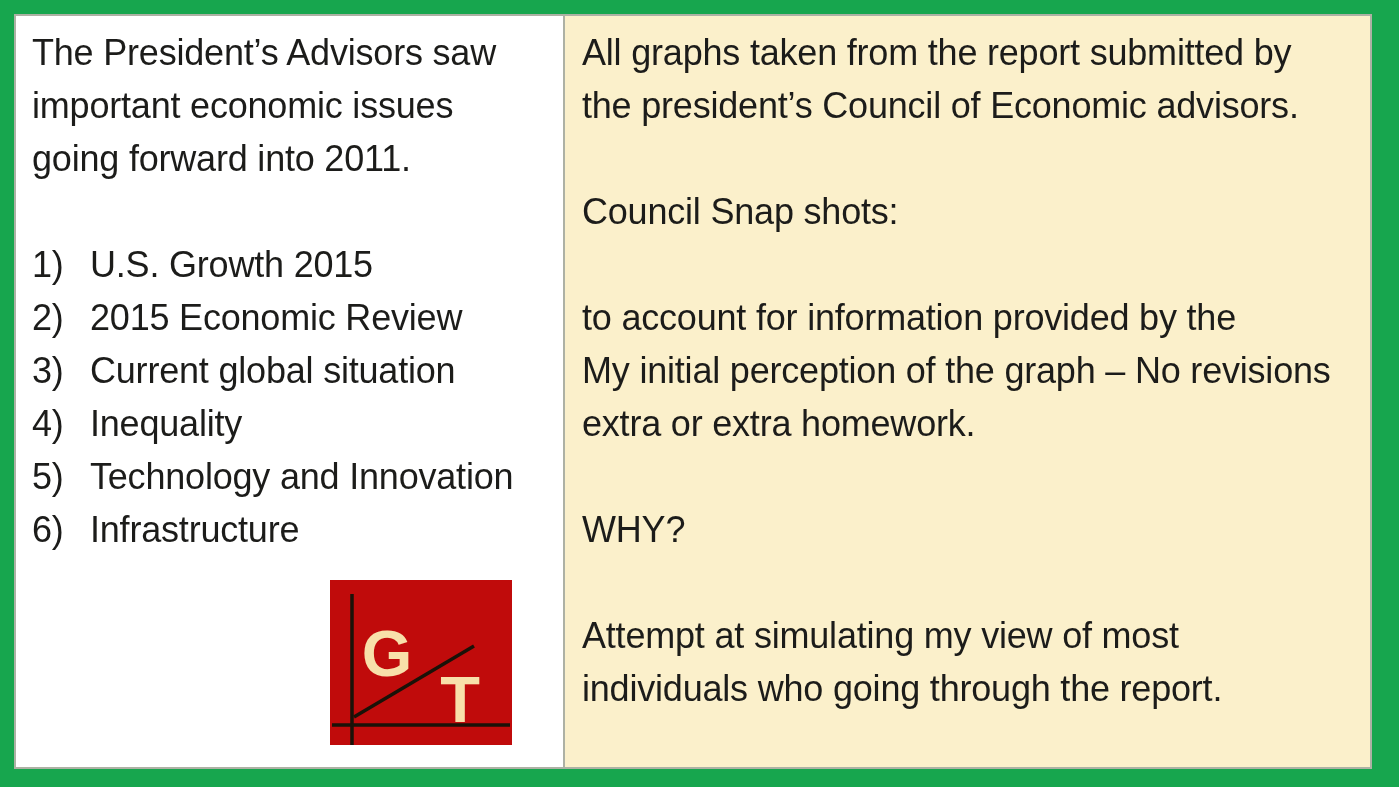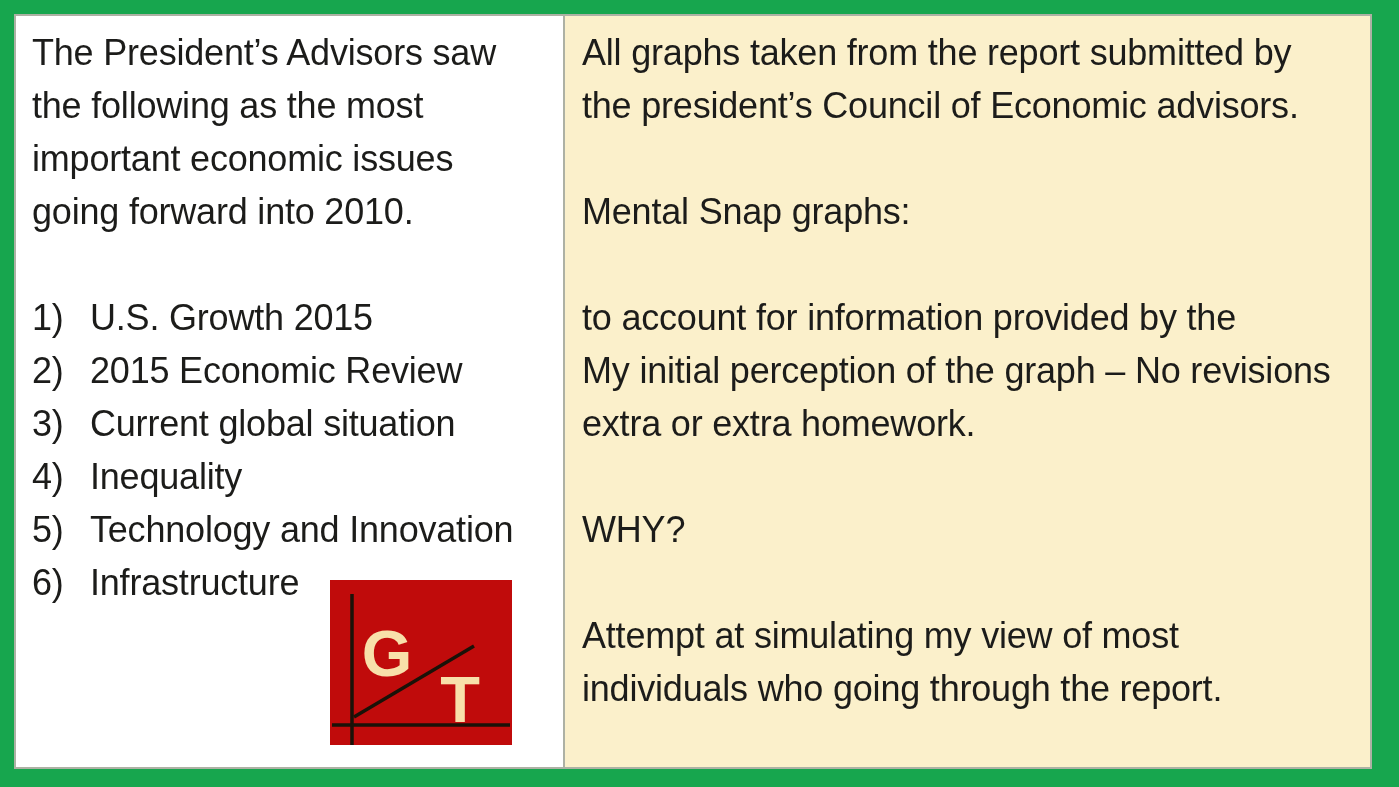--- a/index.html
+++ b/index.html
@@ -62,23 +62,22 @@
   .logo svg { display: block; }
 </style>
 </head>
 <body>
 
 <div class="slide">
 
   <div class="panel panel-left">
     <div>
       <div class="line">The President’s Advisors saw</div>
-      <div class="line">the following as the most</div>
       <div class="line">important economic issues</div>
-      <div class="line">going forward into 2010.</div>
+      <div class="line">going forward into 2011.</div>
     </div>
     <div class="spacer"></div>
     <div>
       <div class="list-row">
         <span class="list-num">1)</span>
         <span>U.S. Growth 2015</span>
       </div>
       <div class="list-row">
         <span class="list-num">2)</span>
         <span>2015 Economic Review</span>
@@ -112,21 +111,21 @@
       </svg>
     </div>
   </div>
 
   <div class="panel panel-right">
     <div>
       <div class="line">All graphs taken from the report submitted by</div>
       <div class="line">the president’s Council of Economic advisors.</div>
     </div>
     <div class="spacer"></div>
-    <div class="line">Mental Snap graphs:</div>
+    <div class="line">Council Snap shots:</div>
     <div class="spacer"></div>
     <div>
       <div class="line">to account for information provided by the</div>
       <div class="line">My initial perception of the graph – No revisions</div>
       <div class="line">extra or extra homework.</div>
     </div>
     <div class="spacer"></div>
     <div class="line">WHY?</div>
     <div class="spacer"></div>
     <div>

